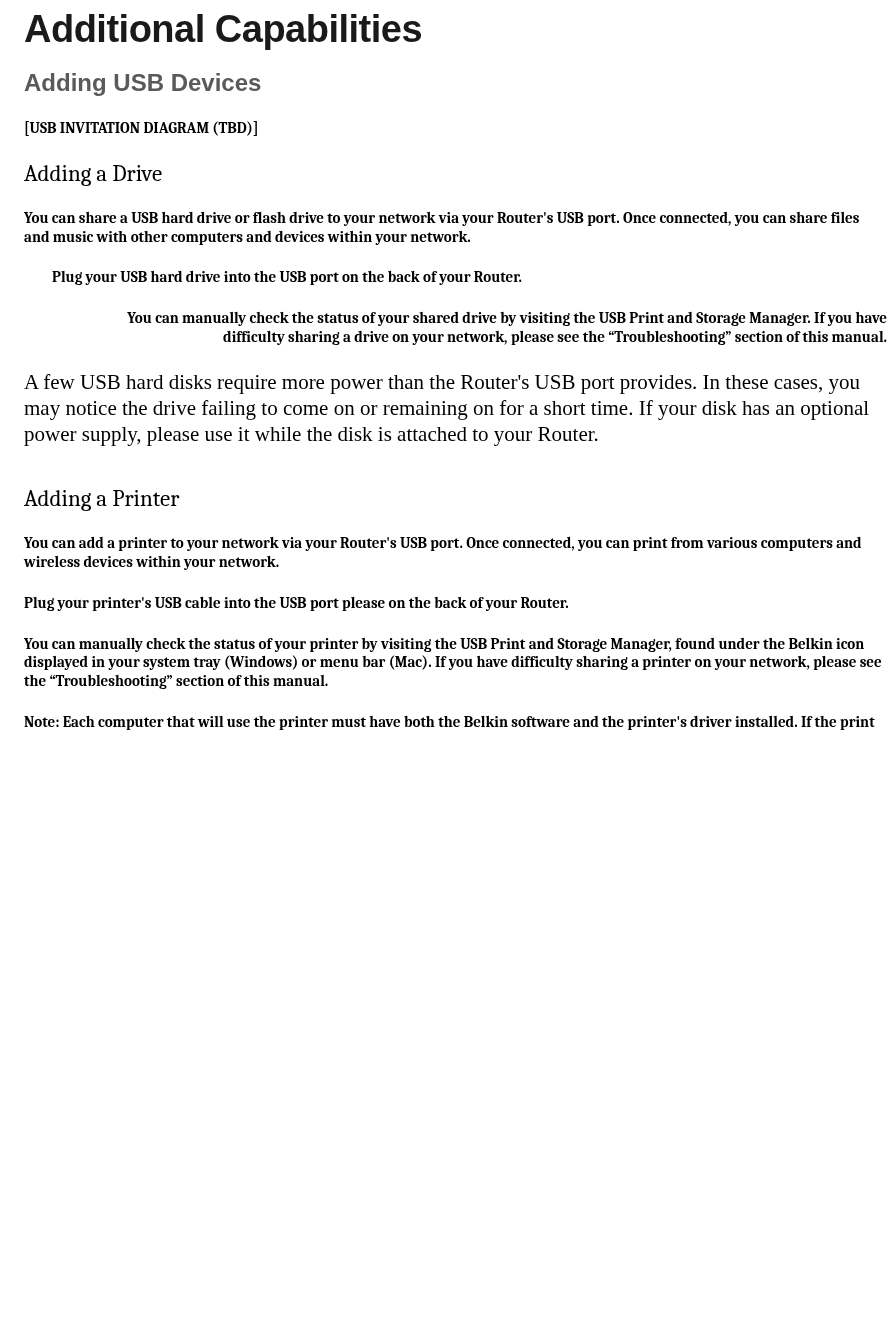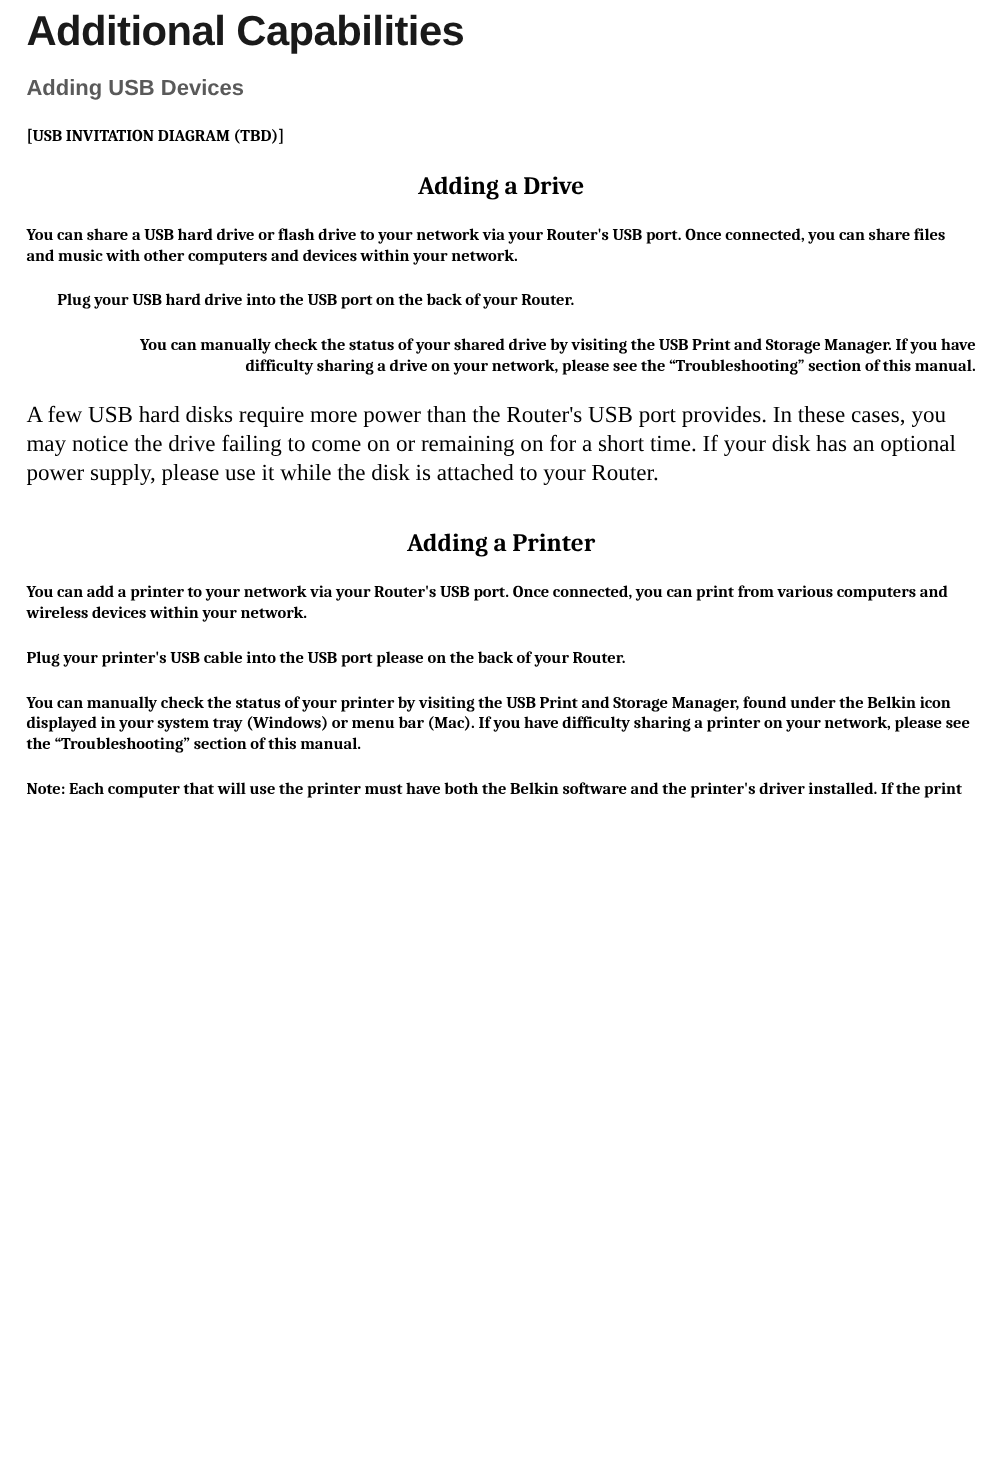--- a/index.html
+++ b/index.html
@@ -15,37 +15,36 @@
       font-weight: 700;
       font-size: 38px;
       color: #1a1a1a;
       margin-top: 0;
       margin-bottom: 18px;
       letter-spacing: -0.5px;
     }
     .subhead {
       font-family: "Trebuchet MS", "Lucida Grande", Verdana, sans-serif;
       font-weight: 700;
-      font-size: 20px;
+      font-size: 24px;
       color: #5a5a5a;
       margin-bottom: 22px;
     }
     .bold-block {
       font-family: Cambria, Georgia, "Times New Roman", serif;
       font-weight: 700;
       font-size: 15px;
       line-height: 1.25;
       margin-bottom: 22px;
     }
     .bold-section-title {
       font-family: Cambria, Georgia, "Times New Roman", serif;
-      font-weight: 700;
+      font-weight: 400;
       font-size: 23px;
       margin-bottom: 22px;
-      text-align: center;
     }
     .indent-1 { margin-left: 32px; }
     .indent-2 { margin-left: 64px; text-align: right; }
     .plain-para {
       font-family: "Times New Roman", Times, serif;
       font-weight: 400;
       font-size: 21px;
       line-height: 1.25;
       margin-bottom: 38px;
     }

